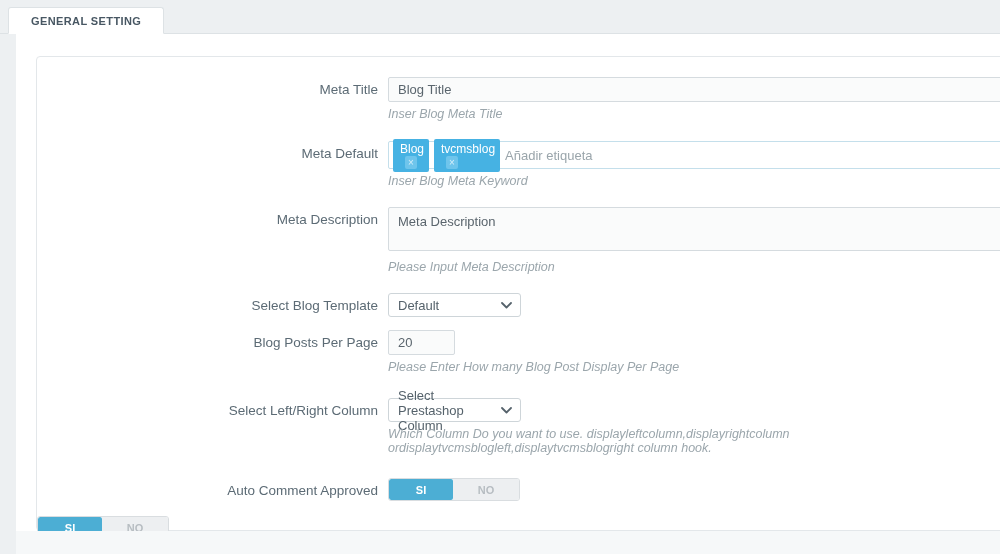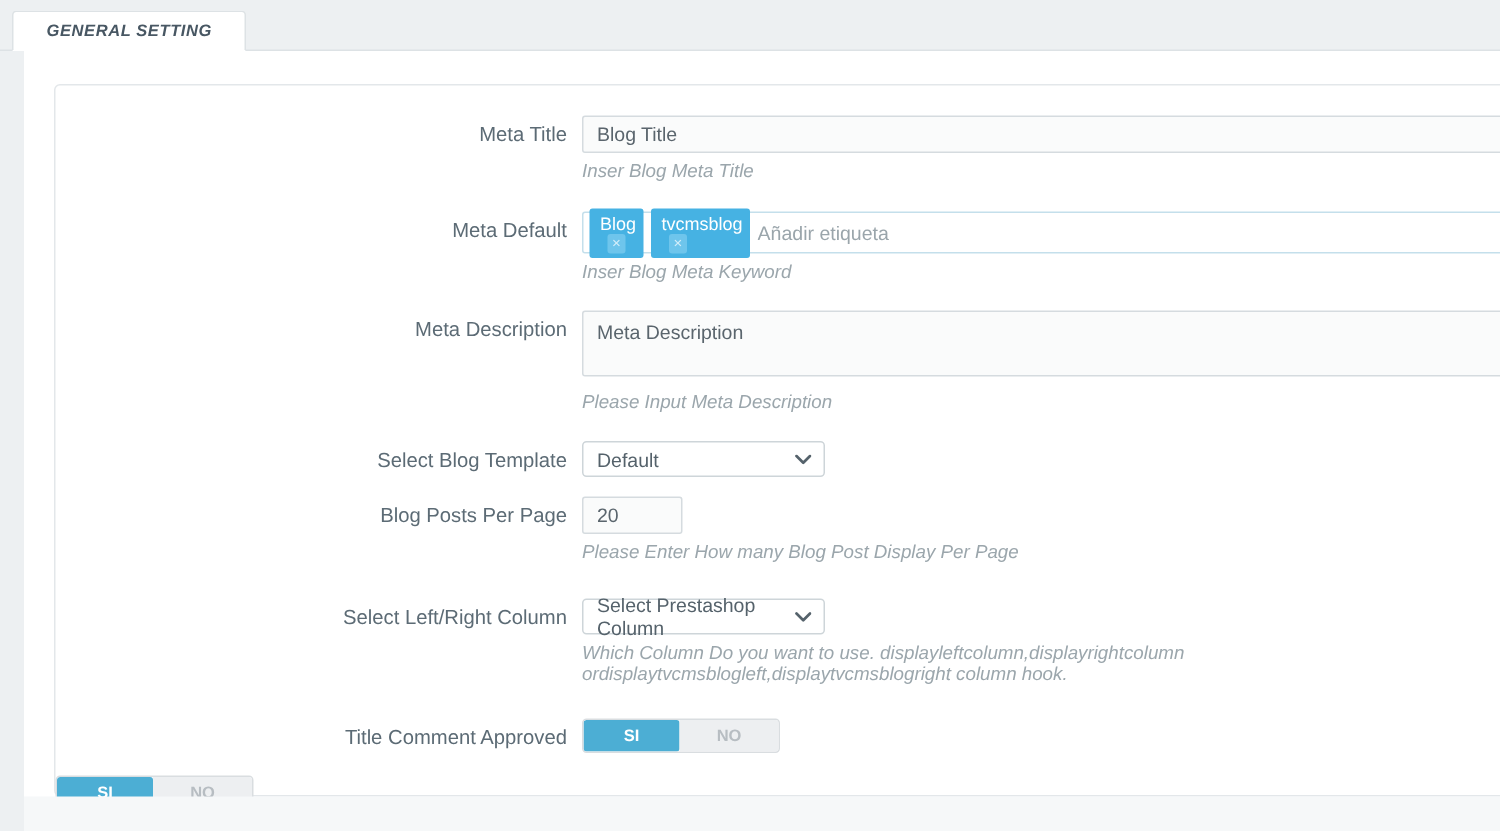--- a/index.html
+++ b/index.html
@@ -23,21 +23,20 @@
     height:27px;
     display:flex;
     align-items:center;
     justify-content:center;
     padding:0 22px;
     font-size:11px;
     font-weight:600;
     letter-spacing:.4px;
     cursor:pointer;
     color:#4791b8;
-    font-style:italic;
   }
   .tab.active{
     background:#ffffff;
     border:1px solid #dde2e5;
     border-bottom:1px solid #ffffff;
     border-radius:3px 3px 0 0;
     margin-bottom:-1px;
     color:#485763;
   }
 
@@ -151,21 +150,21 @@
     font-family:inherit;
     font-size:13px;
     color:#5a656d;
     flex:1;
     min-width:60px;
   }
   .tag-entry::placeholder{ color:#9aa5ab; }
 
   
   .select{
-    width:162px;
+    width:133px;
     height:24px;
     border:1px solid #ced5d9;
     border-radius:3px;
     background:#ffffff;
     display:flex;
     align-items:center;
     justify-content:space-between;
     padding:0 8px 0 9px;
     font-size:13px;
     color:#55626b;
@@ -274,21 +273,21 @@
           <span>Select Prestashop Column</span>
           <svg width="11" height="7" viewBox="0 0 11 7">
             <polyline points="1,1 5.5,5.5 10,1" fill="none" stroke="#55626b" stroke-width="1.8" stroke-linecap="round" stroke-linejoin="round"></polyline>
           </svg>
         </div>
         <div class="help">Which Column Do you want to use. displayleftcolumn,displayrightcolumn ordisplaytvcmsblogleft,displaytvcmsblogright column hook.</div>
       </div>
     </div>
 
     <div class="row mb-f">
-      <div class="lbl">Title Comment Approved</div>
+      <div class="lbl">Auto Comment Approved</div>
       <div class="ctrl">
         <div class="toggle">
           <span class="tg on">SI</span>
           <span class="tg off">NO</span>
         </div>
       </div>
     </div>
 
     <div class="row">
       <div class="ctrl">

